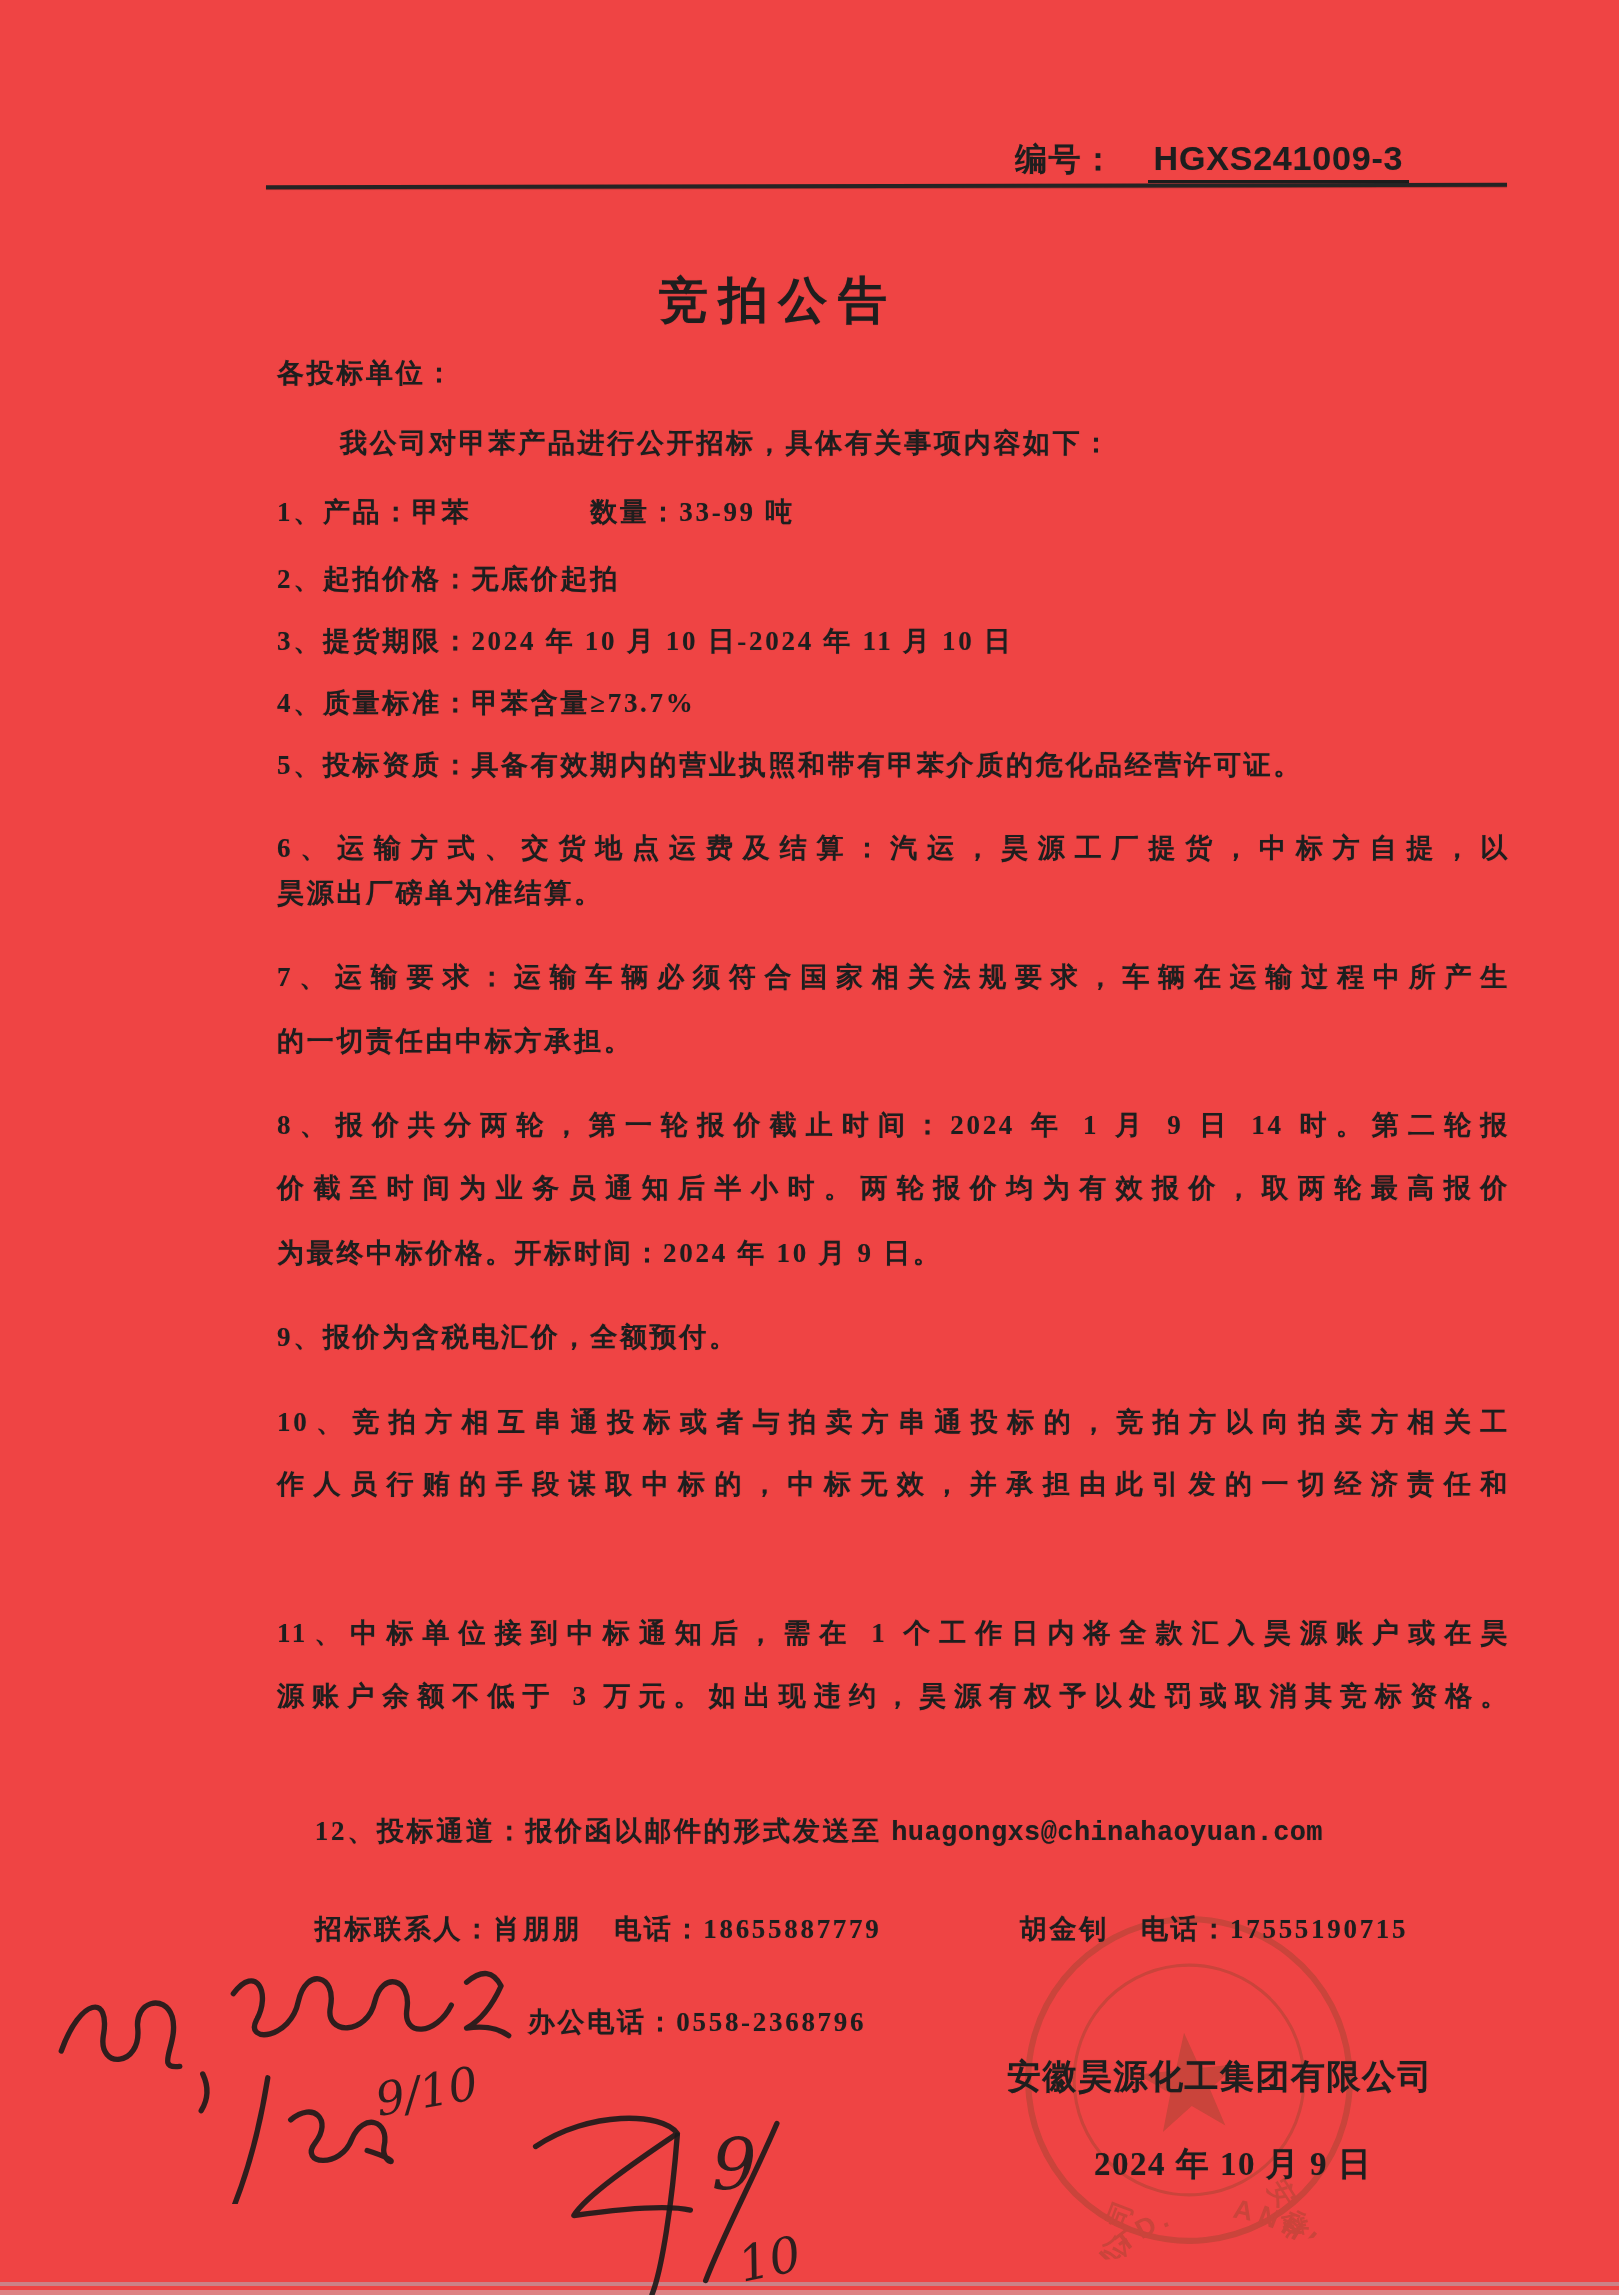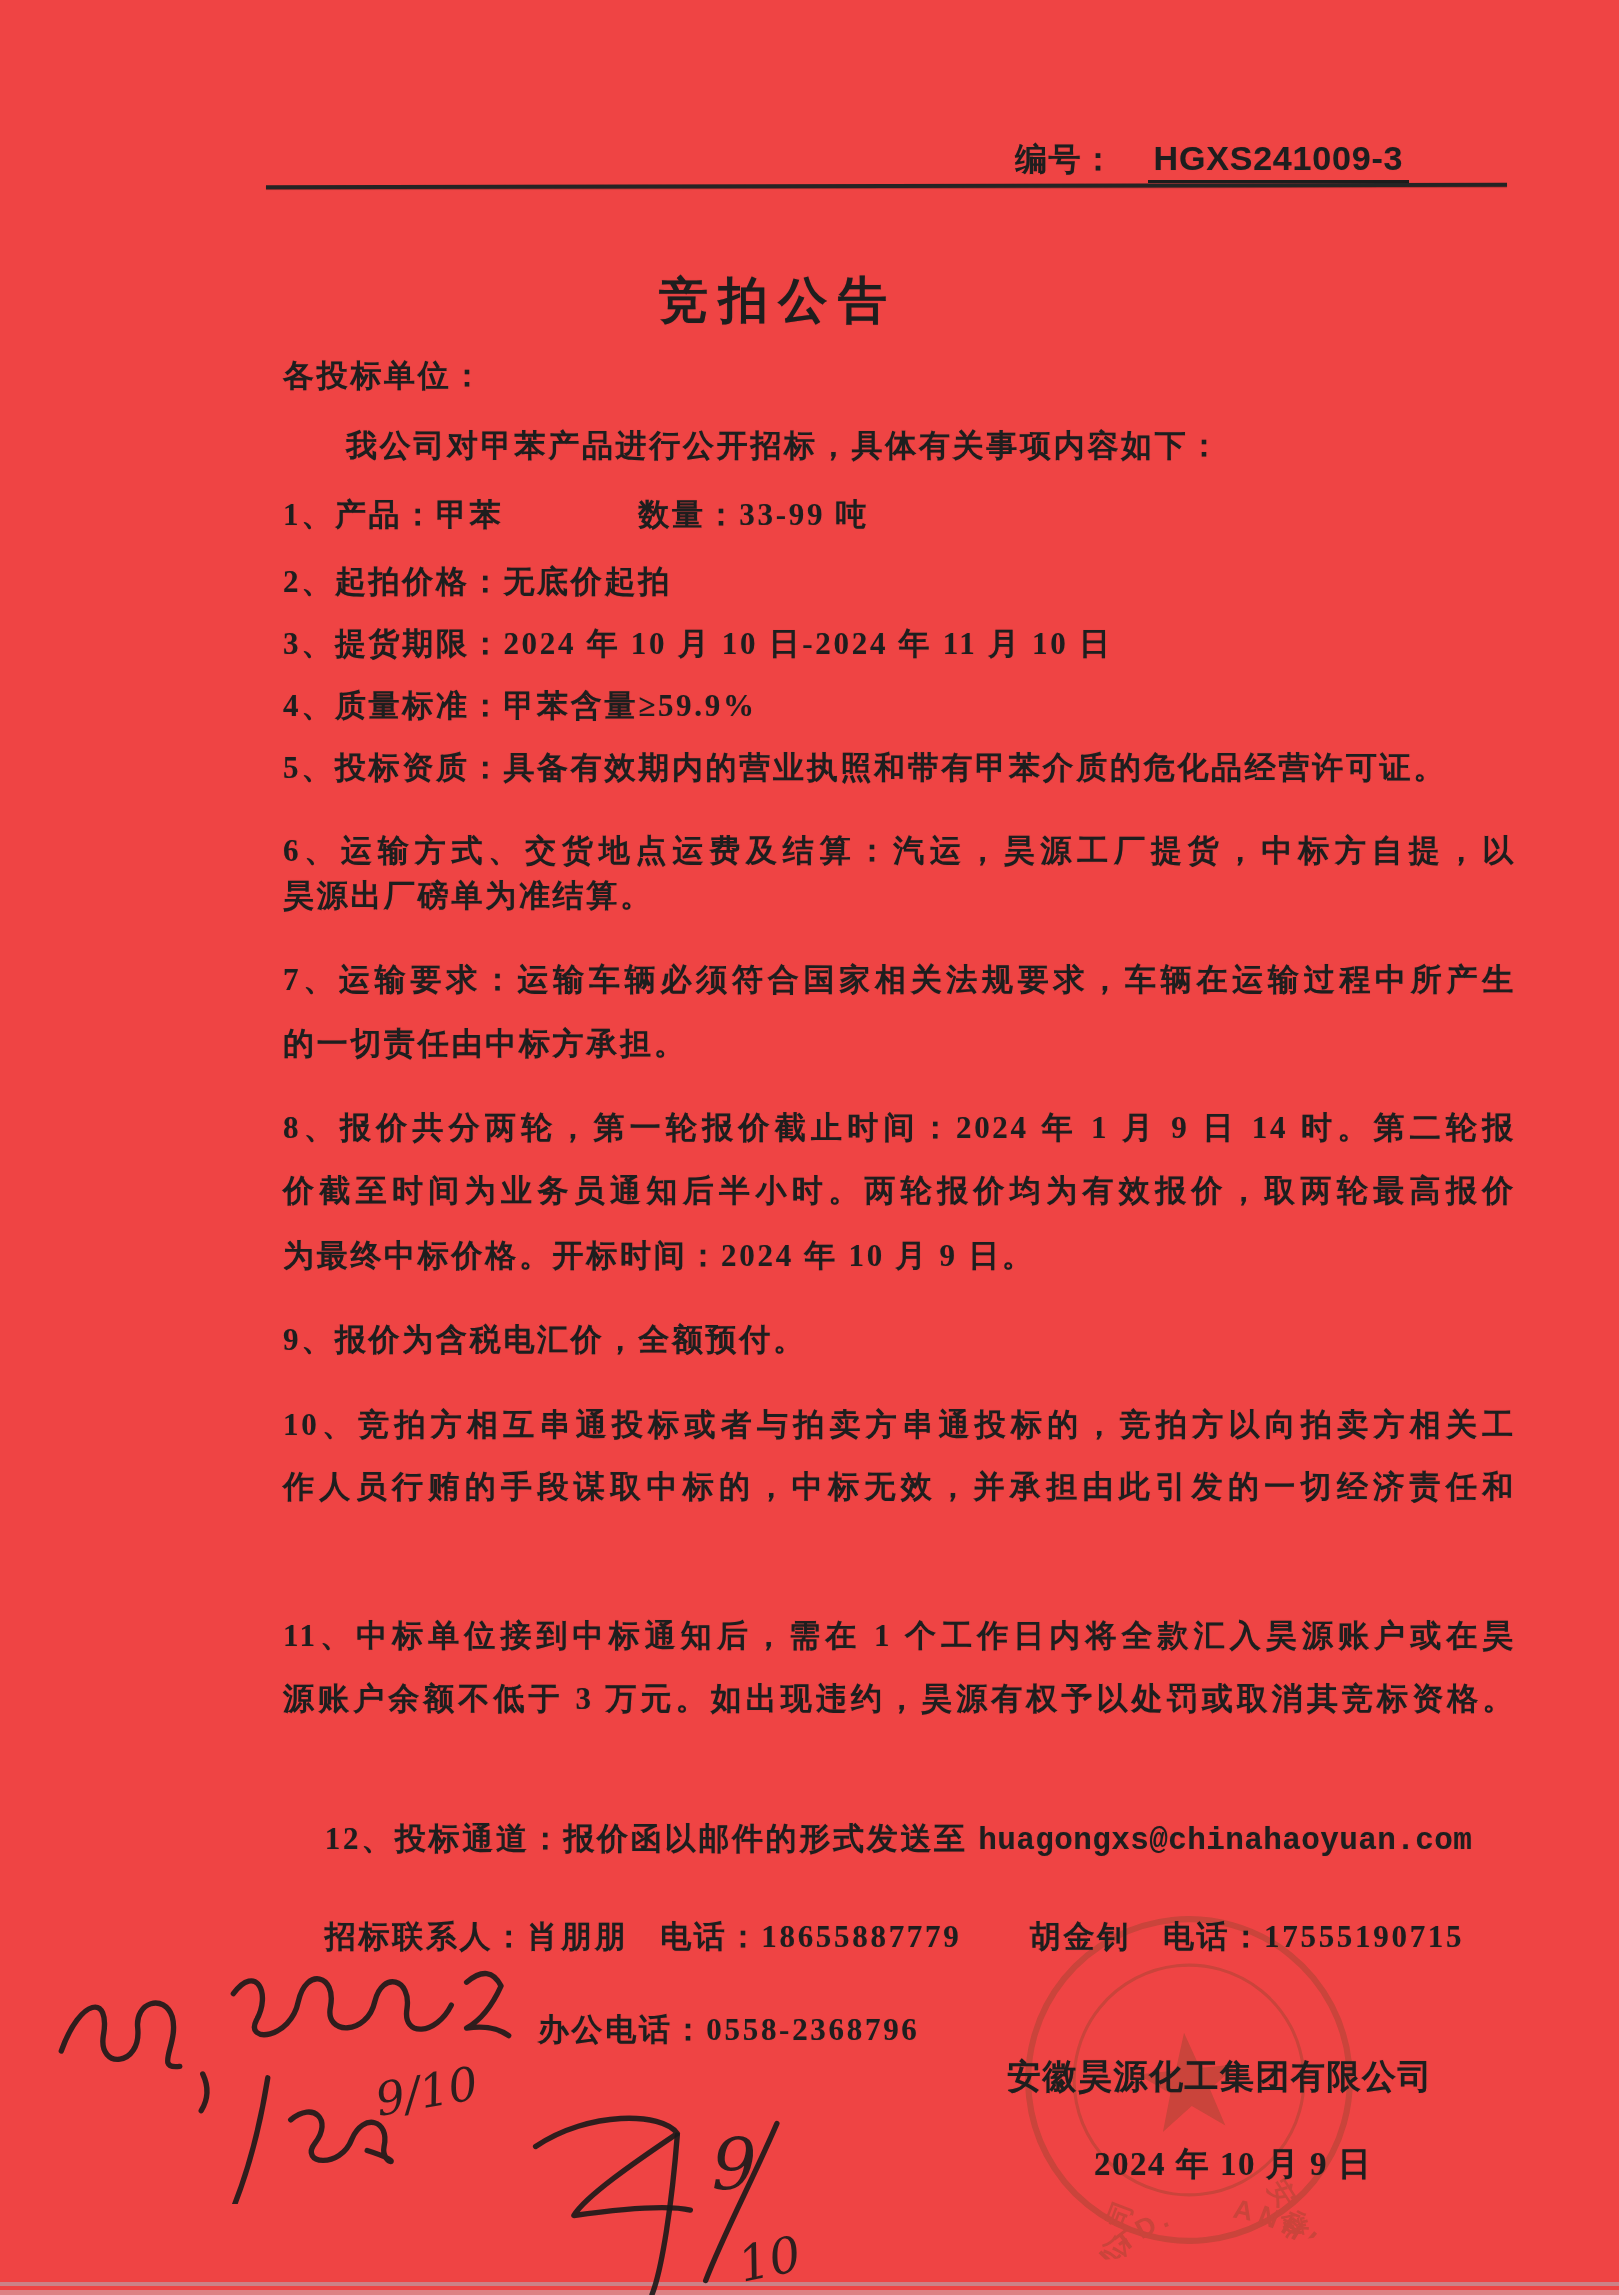--- a/index.html
+++ b/index.html
@@ -5,25 +5,24 @@
   html,body{margin:0;padding:0;background:#e8e8e8;}
   .page{
     position:relative;width:1620px;height:2295px;margin:0 auto;
     background:#ef4444;overflow:hidden;
     font-family:"Liberation Serif","DejaVu Serif",serif;
     color:#1e1e1e;
   }
   .abs{position:absolute;}
   .bline{
     position:absolute;left:277px;width:1233px;
-    font-size:31px;font-weight:700;line-height:1.25;
+    font-size:27px;font-weight:700;line-height:1.25;
     letter-spacing:2.7px;white-space:pre-wrap;
     text-shadow:0 0 0.8px rgba(40,40,40,.35);
     z-index:3;
-    margin-left:6px;
   }
   .fill{text-align:justify;text-align-last:justify;}
   .indent{left:340px;width:1171px;}
   .cont{left:277px;}
   .docnum{font-size:32px;font-weight:700;letter-spacing:1.5px;text-shadow:0 0 0.8px rgba(40,40,40,.35);}
   .docnum .num{
     font-family:"Liberation Sans","DejaVu Sans",sans-serif;
     font-size:34px;letter-spacing:0.8px;
     border-bottom:3.8px solid #1c1c1c;padding:0 6.1px 3.1px 6.1px;
   }
@@ -55,21 +54,21 @@
   <div class="rule"></div>
 
   <div class="title"><span>竞拍公告</span></div>
 
   <div class="bline" style="top:357px;">各投标单位：</div>
   <div class="bline indent" style="top:427px;">我公司对甲苯产品进行公开招标，具体有关事项内容如下：</div>
 
   <div class="bline" style="top:496px;">1、产品：甲苯　　　　数量：33-99 吨</div>
   <div class="bline" style="top:563px;">2、起拍价格：无底价起拍</div>
   <div class="bline" style="top:625px;">3、提货期限：2024 年 10 月 10 日-2024 年 11 月 10 日</div>
-  <div class="bline" style="top:687px;">4、质量标准：甲苯含量≥59.9%</div>
+  <div class="bline" style="top:687px;">4、质量标准：甲苯含量≥73.7%</div>
   <div class="bline" style="top:749px;">5、投标资质：具备有效期内的营业执照和带有甲苯介质的危化品经营许可证。</div>
 
   <div class="bline fill" style="top:832px;">6、运输方式、交货地点运费及结算：汽运，昊源工厂提货，中标方自提，以</div>
   <div class="bline cont" style="top:877px;">昊源出厂磅单为准结算。</div>
 
   <div class="bline fill" style="top:961px;">7、运输要求：运输车辆必须符合国家相关法规要求，车辆在运输过程中所产生</div>
   <div class="bline cont" style="top:1025px;">的一切责任由中标方承担。</div>
 
   <div class="bline fill" style="top:1109px;">8、报价共分两轮，第一轮报价截止时间：2024 年 1 月 9 日 14 时。第二轮报</div>
   <div class="bline fill" style="top:1172px;">价截至时间为业务员通知后半小时。两轮报价均为有效报价，取两轮最高报价</div>

